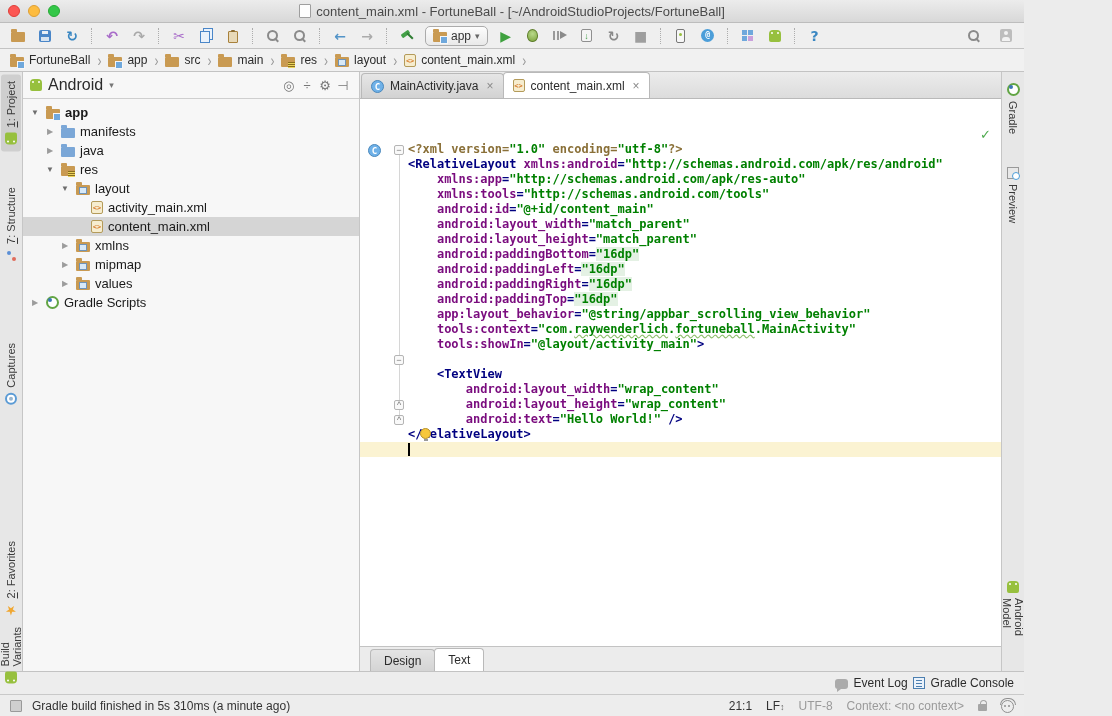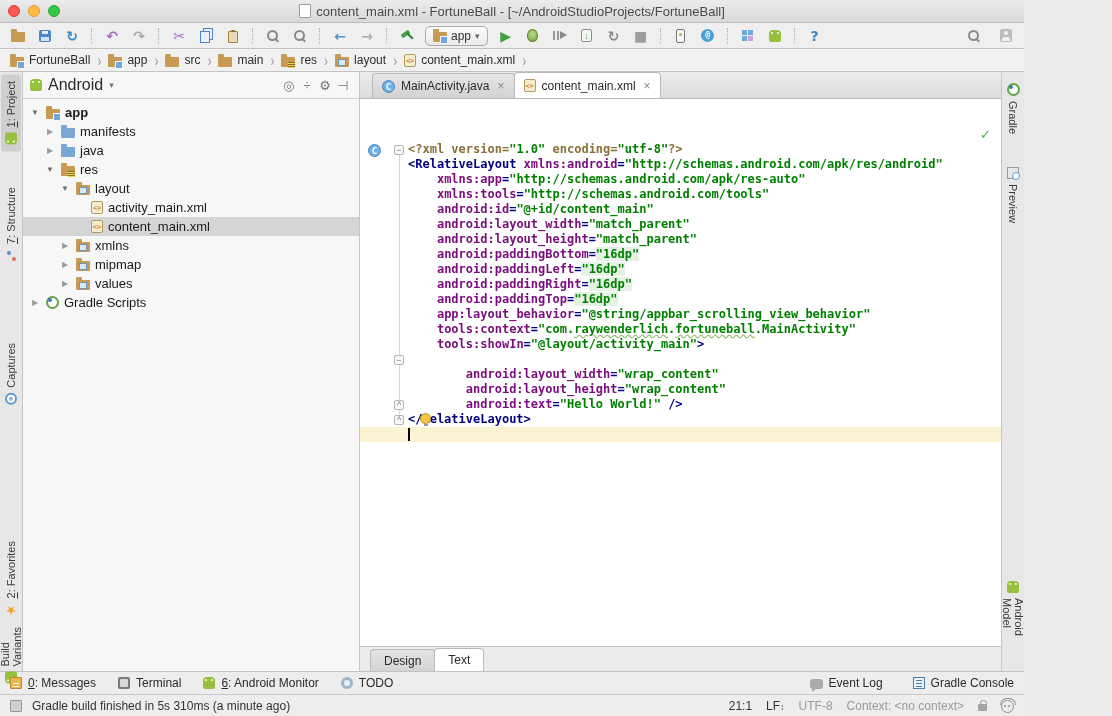--- a/index.html
+++ b/index.html
@@ -56,21 +56,21 @@
   .pp-hicon{color:#777;font-size:13px;width:18px;text-align:center;}
   .pp-tree{flex:1;padding-top:4px;overflow:hidden;}
   .trow{height:19px;display:flex;align-items:center;gap:5px;white-space:nowrap;font-size:13px;color:#1A1A1A;}
   .trow.sel{background:#D5D5D5;}
   .trow .arrow{width:12px;text-align:center;font-size:8px;color:#6E6E6E;flex:0 0 12px;}
   .trow .arrow.closed{color:#9C9C9C;}
   .trow .lbl.bold{font-weight:bold;}
 
   
   .editor{flex:1;display:flex;flex-direction:column;background:#fff;min-width:0;}
-  .ed-tabs{height:26px;background:linear-gradient(#ECECEC,#DCDCDC);border-bottom:1px solid #B9B9B9;display:flex;align-items:flex-end;padding-left:12px;flex:0 0 26px;}
+  .ed-tabs{height:26px;background:linear-gradient(#ECECEC,#DCDCDC);border-bottom:1px solid #B9B9B9;display:flex;align-items:flex-end;padding-left:1px;flex:0 0 26px;}
   .etab{height:24px;display:inline-flex;align-items:center;gap:6px;padding:0 9px;border:1px solid #B9B9B9;border-bottom:none;border-radius:4px 4px 0 0;background:linear-gradient(#E6E6E6,#D2D2D2);font-size:12px;color:#2B2B2B;margin-right:-1px;}
   .etab.active{background:#fff;height:25px;position:relative;z-index:2;}
   .etab .close{color:#8A8A8A;font-size:12px;margin-left:2px;}
   .code{flex:1;position:relative;background:#fff;font-family:"DejaVu Sans Mono","Liberation Mono",monospace;font-size:12px;font-weight:bold;line-height:15px;overflow:hidden;}
   #code-lines{padding-top:28px;}
   .cl{height:15px;white-space:pre;padding-left:48px;position:relative;}
   .cl.caret-line{background:#FBF3D2;}
   .cm-p{color:#8A7038;}
   .cm-t{color:#000080;}
   .cm-a{color:#7A0C7E;}
@@ -85,21 +85,21 @@
   .check{position:absolute;top:28px;right:10px;color:#4DAA4D;font-size:13px;font-weight:bold;font-family:"DejaVu Sans",sans-serif;}
   .bulb{position:absolute;left:60px;top:1px;width:11px;height:11px;border-radius:50%;background:#F7C73C;border:1px solid #B8922B;box-sizing:border-box;}
   .bulb::after{content:"";position:absolute;left:2.5px;bottom:-3px;width:4px;height:2.5px;background:#9A9A9A;}
   .ed-bottom{height:24px;background:#ECECEC;border-top:1px solid #C3C3C3;display:flex;align-items:flex-end;padding-left:10px;flex:0 0 24px;}
   .btab{height:21px;display:inline-flex;align-items:center;padding:0 13px;border:1px solid #B9B9B9;border-bottom:none;border-radius:4px 4px 0 0;background:linear-gradient(#E4E4E4,#D4D4D4);margin-right:-1px;font-size:12px;color:#2B2B2B;}
   .btab.active{background:#fff;height:22px;z-index:2;position:relative;}
 
   
   .bottombar{height:22px;background:#EDEDED;border-top:1px solid #C3C3C3;display:flex;align-items:center;padding:0 10px;flex:0 0 22px;}
   .bbtn{display:inline-flex;align-items:center;gap:6px;margin-right:22px;color:#2B2B2B;}
-  .bb-right{margin-left:auto;display:flex;align-items:center;gap:30px;}
+  .bb-right{margin-left:auto;display:flex;align-items:center;gap:5px;}
   .bb-right .bbtn{margin-right:0;}
   .statusbar{height:21px;background:#EDEDED;border-top:1px solid #C9C9C9;display:flex;align-items:center;padding:0 10px;gap:10px;flex:0 0 21px;}
   .sb-right{margin-left:auto;display:flex;align-items:center;gap:14px;}
   .sb-dim{color:#9A9A9A;}
   .updown{font-size:9px;color:#666;}
 
   u{text-decoration:underline;}
 
   
   .ic{display:inline-block;vertical-align:middle;box-sizing:border-box;flex:none;}
@@ -446,20 +446,21 @@
             <div class="cl" data-name="code-line"><span class="cm-pl">    </span><span class="cm-a">android:layout_width</span><span class="cm-t">=</span><span class="cm-s">"match_parent"</span></div>
             <div class="cl" data-name="code-line"><span class="cm-pl">    </span><span class="cm-a">android:layout_height</span><span class="cm-t">=</span><span class="cm-s">"match_parent"</span></div>
             <div class="cl" data-name="code-line"><span class="cm-pl">    </span><span class="cm-a">android:paddingBottom</span><span class="cm-t">=</span><span class="cm-sh">"16dp"</span></div>
             <div class="cl" data-name="code-line"><span class="cm-pl">    </span><span class="cm-a">android:paddingLeft</span><span class="cm-t">=</span><span class="cm-sh">"16dp"</span></div>
             <div class="cl" data-name="code-line"><span class="cm-pl">    </span><span class="cm-a">android:paddingRight</span><span class="cm-t">=</span><span class="cm-sh">"16dp"</span></div>
             <div class="cl" data-name="code-line"><span class="cm-pl">    </span><span class="cm-a">android:paddingTop</span><span class="cm-t">=</span><span class="cm-sh">"16dp"</span></div>
             <div class="cl" data-name="code-line"><span class="cm-pl">    </span><span class="cm-a">app:layout_behavior</span><span class="cm-t">=</span><span class="cm-s">"@string/appbar_scrolling_view_behavior"</span></div>
             <div class="cl" data-name="code-line"><span class="cm-pl">    </span><span class="cm-a">tools:context</span><span class="cm-t">=</span><span class="cm-s">"com.</span><span class="cm-sw">raywenderlich</span><span class="cm-s">.</span><span class="cm-sw">fortuneball</span><span class="cm-s">.MainActivity"</span></div>
             <div class="cl" data-name="code-line"><span class="cm-pl">    </span><span class="cm-a">tools:showIn</span><span class="cm-t">=</span><span class="cm-s">"@layout/activity_main"</span><span class="cm-t">&gt;</span></div>
             <div class="cl" data-name="code-line"></div>
+            <div class="cl" data-name="code-line"><span class="cm-pl">    </span><span class="cm-t">&lt;TextView</span></div>
             <div class="cl" data-name="code-line"><span class="cm-pl">        </span><span class="cm-a">android:layout_width</span><span class="cm-t">=</span><span class="cm-s">"wrap_content"</span></div>
             <div class="cl" data-name="code-line"><span class="cm-pl">        </span><span class="cm-a">android:layout_height</span><span class="cm-t">=</span><span class="cm-s">"wrap_content"</span></div>
             <div class="cl" data-name="code-line"><span class="cm-pl">        </span><span class="cm-a">android:text</span><span class="cm-t">=</span><span class="cm-s">"Hello World!"</span><span class="cm-pl"> </span><span class="cm-t">/&gt;</span></div>
             <div class="cl" data-name="code-line"><span class="cm-t">&lt;/RelativeLayout&gt;</span><span class="bulb" data-name="intention-bulb-icon"></span></div>
             <div class="cl caret-line" data-name="code-line"><span class="caret-bar" data-name="text-caret"></span></div>
           </div>
       </div>
       <div class="ed-bottom" id="ed-bottom-tabs" data-name="editor-bottom-tab-bar">
           <span class="btab" data-name="editor-mode-tab-design">Design</span>
           <span class="btab active" data-name="editor-mode-tab-text">Text</span>
@@ -476,38 +477,20 @@
           <span class="lbl" data-name="label">Preview</span>
         </div>
         <div class="vtab" data-name="tool-tab-android-model">
           <span class="ic ic-android" data-name="android-icon"></span>
           <span class="lbl" data-name="label">Android Model</span>
         </div>
       </div>
   </div>
 
   <div class="bottombar" data-name="tool-window-bar">
-    <div id="bb-left" style="display:flex;align-items:center;">
-        <span class="bbtn" data-name="messages-button">
-          <span class="ic ic-msg" data-name="messages-icon"></span>
-          <span class="lbl" data-name="label"><u>0</u>: Messages</span>
-        </span>
-        <span class="bbtn" data-name="terminal-button">
-          <span class="ic ic-term" data-name="terminal-icon"></span>
-          <span class="lbl" data-name="label">Terminal</span>
-        </span>
-        <span class="bbtn" data-name="android-monitor-button">
-          <span class="ic ic-android" data-name="android-icon"></span>
-          <span class="lbl" data-name="label"><u>6</u>: Android Monitor</span>
-        </span>
-        <span class="bbtn" data-name="todo-button">
-          <span class="ic ic-todo" data-name="todo-icon"></span>
-          <span class="lbl" data-name="label">TODO</span>
-        </span>
-      </div>
     <div class="bb-right" id="bb-right">
         <span class="bbtn" data-name="event-log-button">
           <span class="ic ic-bubble" data-name="event-log-icon"></span>
           <span class="lbl" data-name="label">Event Log</span>
         </span>
         <span class="bbtn" data-name="gradle-console-button">
           <span class="ic ic-console" data-name="gradle-console-icon"></span>
           <span class="lbl" data-name="label">Gradle Console</span>
         </span>
       </div>

